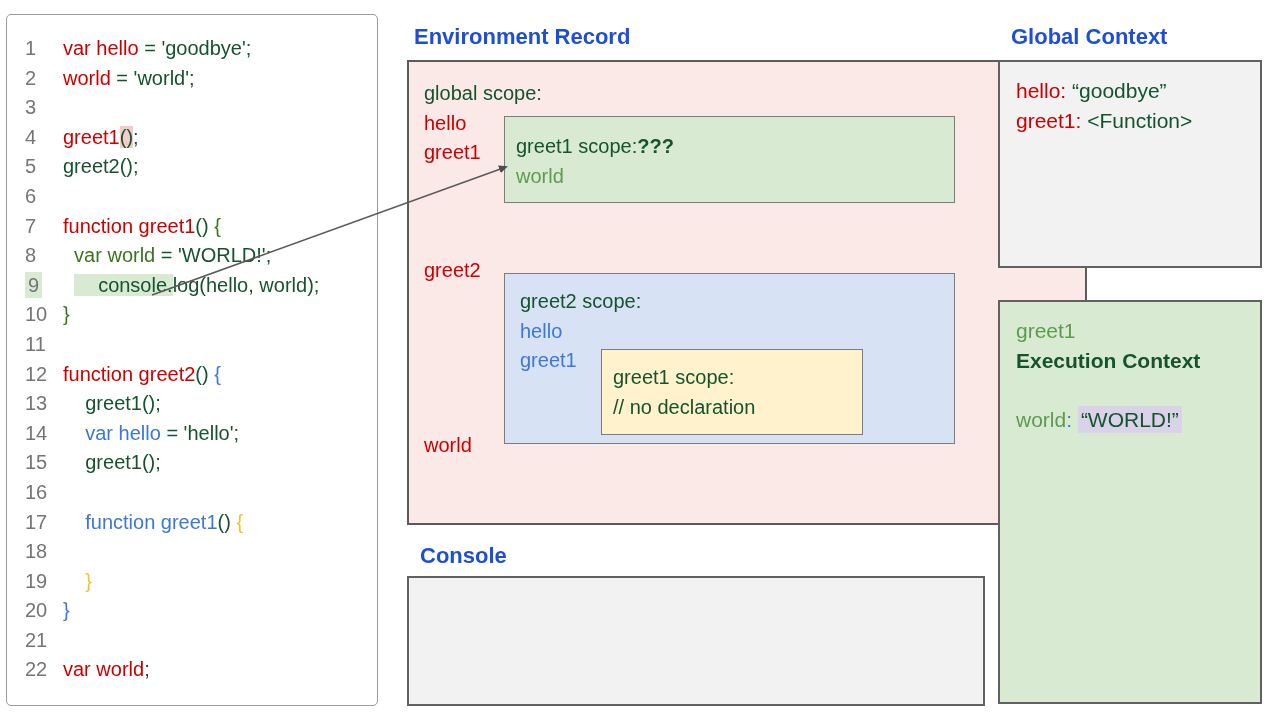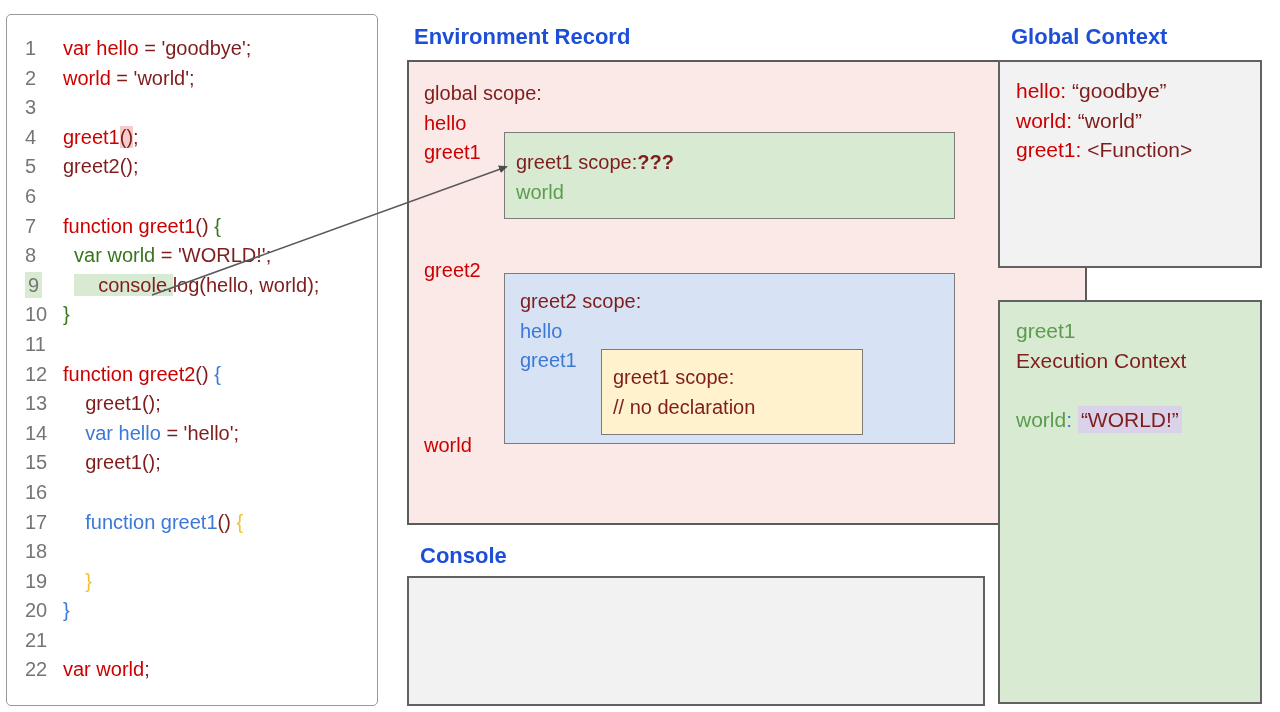--- a/index.html
+++ b/index.html
@@ -16,45 +16,45 @@
   .ln .ln-hl { padding:2px 3px; border-radius:1px; }
   .ct span { white-space:pre; }
 
   
   .section-title { position:absolute; font-size:22px; font-weight:bold; color:#1d4ed8; line-height:24px; }
   .box { position:absolute; }
   .pink-box   { left:407px; top:60px;  width:680px; height:465px; background:#fbe9e8; border:2px solid #5b5b5b; }
   .pink-inner { position:absolute; left:15px; top:17px; font-size:20px; line-height:29.6px; }
   .lbl-greet2 { position:absolute; left:15px; top:194px; font-size:20px; line-height:29.6px; }
   .lbl-world  { position:absolute; left:15px; top:369px; font-size:20px; line-height:29.6px; }
-  .green-box  { position:absolute; left:95px; top:70px; width:451px; height:87px;
+  .green-box  { position:absolute; left:95px; top:54px; width:451px; height:87px;
                 background:#d9ead3; border:1.5px solid #7c7c7c; padding:15px 16px 0 11px;
                 font-size:20px; line-height:29.6px; }
   .blue-box   { position:absolute; left:95px; top:178px; width:451px; height:171px;
                 background:#d7e3f5; border:1.5px solid #7c7c7c; padding:13px 0 0 15px;
                 font-size:20px; line-height:29.6px;margin-top:33px; }
   .yellow-box { position:absolute; left:96px; top:75px; width:262px; height:86px;
                 background:#fff2cc; border:1.5px solid #7c7c7c; padding:13px 0 0 11px;
                 font-size:20px; line-height:29.6px; }
   .console-box { left:407px; top:576px; width:578px; height:130px; background:#f2f2f2; border:2px solid #616161; }
 
   
   .gc-box { left:998px; top:60px; width:264px; height:208px; background:#f2f2f2; border:2px solid #616161;
             padding:14px 0 0 16px; font-size:21px; line-height:29.6px; }
   .ec-box { left:998px; top:300px; width:264px; height:404px; background:#d9ead3; border:2px solid #616161;
             padding:14px 0 0 16px; font-size:21px; line-height:29.6px; }
-  .ec-title { font-weight:normal; font-size:21px; }
+  .ec-title { font-weight:bold; font-size:21px; }
 
   
   .c-red   { color:#cc0000; }
   .c-dgreen{ color:#38761d; }
   .c-lgreen{ color:#5b9c4e; }
   .c-blue  { color:#3c78d8; }
   .c-yellow{ color:#f1c232; }
-  .c-black { color:#7f1d1d; }
+  .c-black { color:#14532d; }
   .bg-pink    { background:#f5cbcb; }
   .bg-green   { background:#d9ead3;padding-left:24px; }
   .bg-lavender{ background:#d9d2e9; padding:2px 3px; }
   .bold { font-weight:bold; }
 
   .arrow-svg { position:absolute; left:0; top:0; pointer-events:none; }
 </style>
 </head>
 <body>
 
@@ -114,21 +114,20 @@
     </div>
   </div>
 
   <div class="section-title" style="left:420px; top:544px;">Console</div>
   <div class="box console-box"></div>
 
   <div class="section-title" style="left:1011px; top:25px;">Global Context</div>
   <div class="box gc-box">
     <div id="gc-entries">
         <div><span class="c-red">hello:</span><span class="c-black"> “goodbye”</span></div>
-        <div><span class="c-red">world:</span><span class="c-black"> “world”</span></div>
         <div><span class="c-red">greet1:</span><span class="c-black"> &lt;Function&gt;</span></div>
       </div>
   </div>
 
   <div class="box ec-box">
     <div class="c-lgreen">greet1</div>
     <div class="ec-title c-black">Execution Context</div>
     <div>&nbsp;</div>
     <div><span class="c-lgreen">world</span><span class="c-blue">:</span><span class="c-black"> </span><span class="c-black bg-lavender">“WORLD!”</span></div>
   </div>

